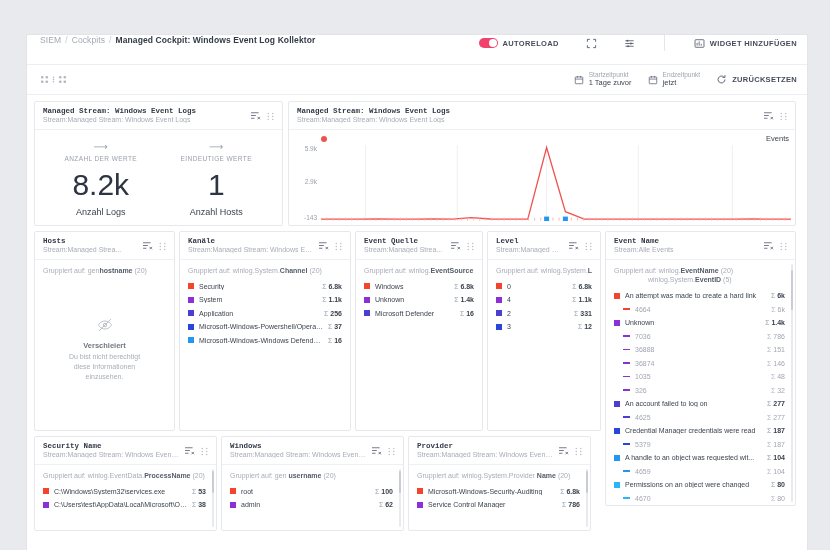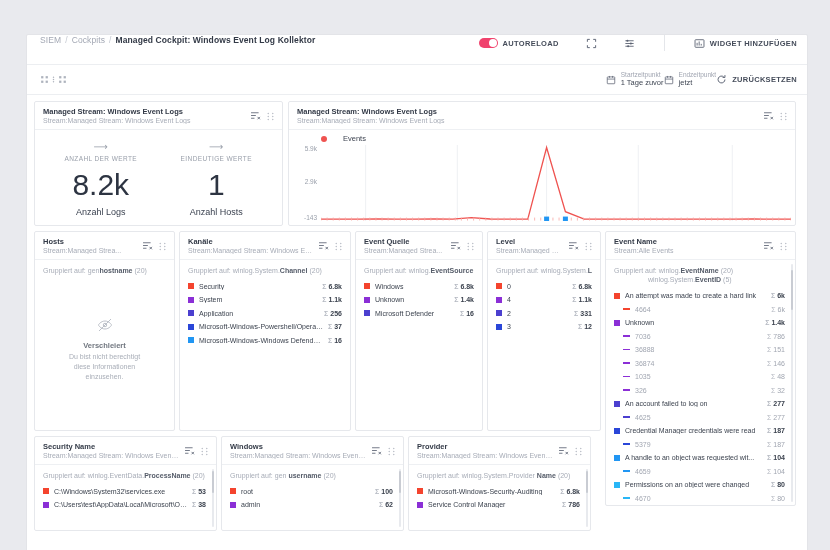--- a/index.html
+++ b/index.html
@@ -42,21 +42,21 @@
   .tb-divider { width: 1px; height: 16px; background: #e4e6ea; margin: 0 2px; }
   .tb-btn { display: flex; align-items: center; gap: 5px; cursor: pointer; }
 
   
   .timebar {
     height: 30px; display: flex; align-items: center;
     padding: 0 10px 0 13px;
     border-bottom: 1px solid #eceef1;
   }
   .tiny-icons { display: flex; align-items: center; gap: 2px; color: #aeb3bd; }
-  .timebar-right { margin-left: auto; display: flex; align-items: center; }
+  .timebar-right { margin-left: auto; display: flex; align-items: center; gap: 16px; }
   .timefield { display: flex; align-items: center; gap: 5px; }
   .timefield .txt { line-height: 1.15; }
   .tf-lab { font-size: 6.5px; color: #a0a5b1; }
   .tf-val { font-size: 7.5px; color: #3e4552; }
   .reset { display: flex; align-items: center; gap: 5px; cursor: pointer; }
   .reset .lab { font-size: 7.5px; font-weight: bold; color: #454c5a; letter-spacing: .3px; }
 
   
   .grid { position: relative; padding: 6px; }
 
@@ -69,21 +69,21 @@
   }
   .w-head {
     padding: 5px 7px 4px 8px;
     display: flex; align-items: flex-start;
     border-bottom: 1px solid #eef0f3;
     min-height: 27px;
   }
   .w-titles { min-width: 0; flex: 1; }
   .w-title {
     font-size: 7.5px; font-weight: bold; color: #333a47;
-    white-space: nowrap; overflow: hidden; text-overflow: ellipsis;
+    white-space: nowrap; overflow: hidden; text-overflow: ellipsis; font-family: Liberation Mono, monospace;
   }
   .w-sub {
     font-size: 7px; color: #a7acb7; margin-top: 1px;
     white-space: nowrap; overflow: hidden; text-overflow: ellipsis;
   }
   .w-actions { display: flex; align-items: center; gap: 5px; padding-left: 5px; flex: none; }
   .ic { color: #6f7684; display: block; }
   .ic-drag { color: #b9bdc6; }
   .w-body { padding: 6px 8px; position: relative; height: calc(100% - 27px); overflow: hidden; }
   .resize {
@@ -93,21 +93,21 @@
 
   
   .numbers { display: flex; height: 100%; padding-top: 6px; }
   .num-cell { flex: 1; text-align: center; }
   .num-arrow { color: #9aa0ab; font-size: 10px; line-height: 10px; }
   .num-cap { font-size: 6.5px; color: #9aa0ab; letter-spacing: .4px; margin-top: 3px; }
   .num-val { font-size: 30px; color: #2d3442; font-weight: normal; line-height: 38px; margin-top: 4px; }
   .num-foot { font-size: 9px; color: #3b4250; margin-top: 3px; }
 
   
-  .chart-legend { display: flex; align-items: center; gap: 16px; margin: 1px 0 2px 28px; }
+  .chart-legend { display: flex; align-items: center; gap: 16px; margin: 1px 0 2px 28px; justify-content: space-between; }
   .legend-dot { width: 6px; height: 6px; border-radius: 50%; background: #ef5350; }
   .legend-lab { font-size: 7.5px; color: #3d4350; }
   .chart-area { position: relative; height: 88px; }
   .y-lab { position: absolute; left: 0; font-size: 6.5px; color: #9aa0ab; text-align: right; width: 24px; }
   .plot { position: absolute; left: 28px; right: 4px; top: 0; height: 76px; }
 
   
   .grouped { font-size: 7px; color: #a7acb7; margin-bottom: 4px; line-height: 1.35; }
   .grouped b { color: #555c69; }
   .grouped .ind { padding-left: 34px; display: block; }

